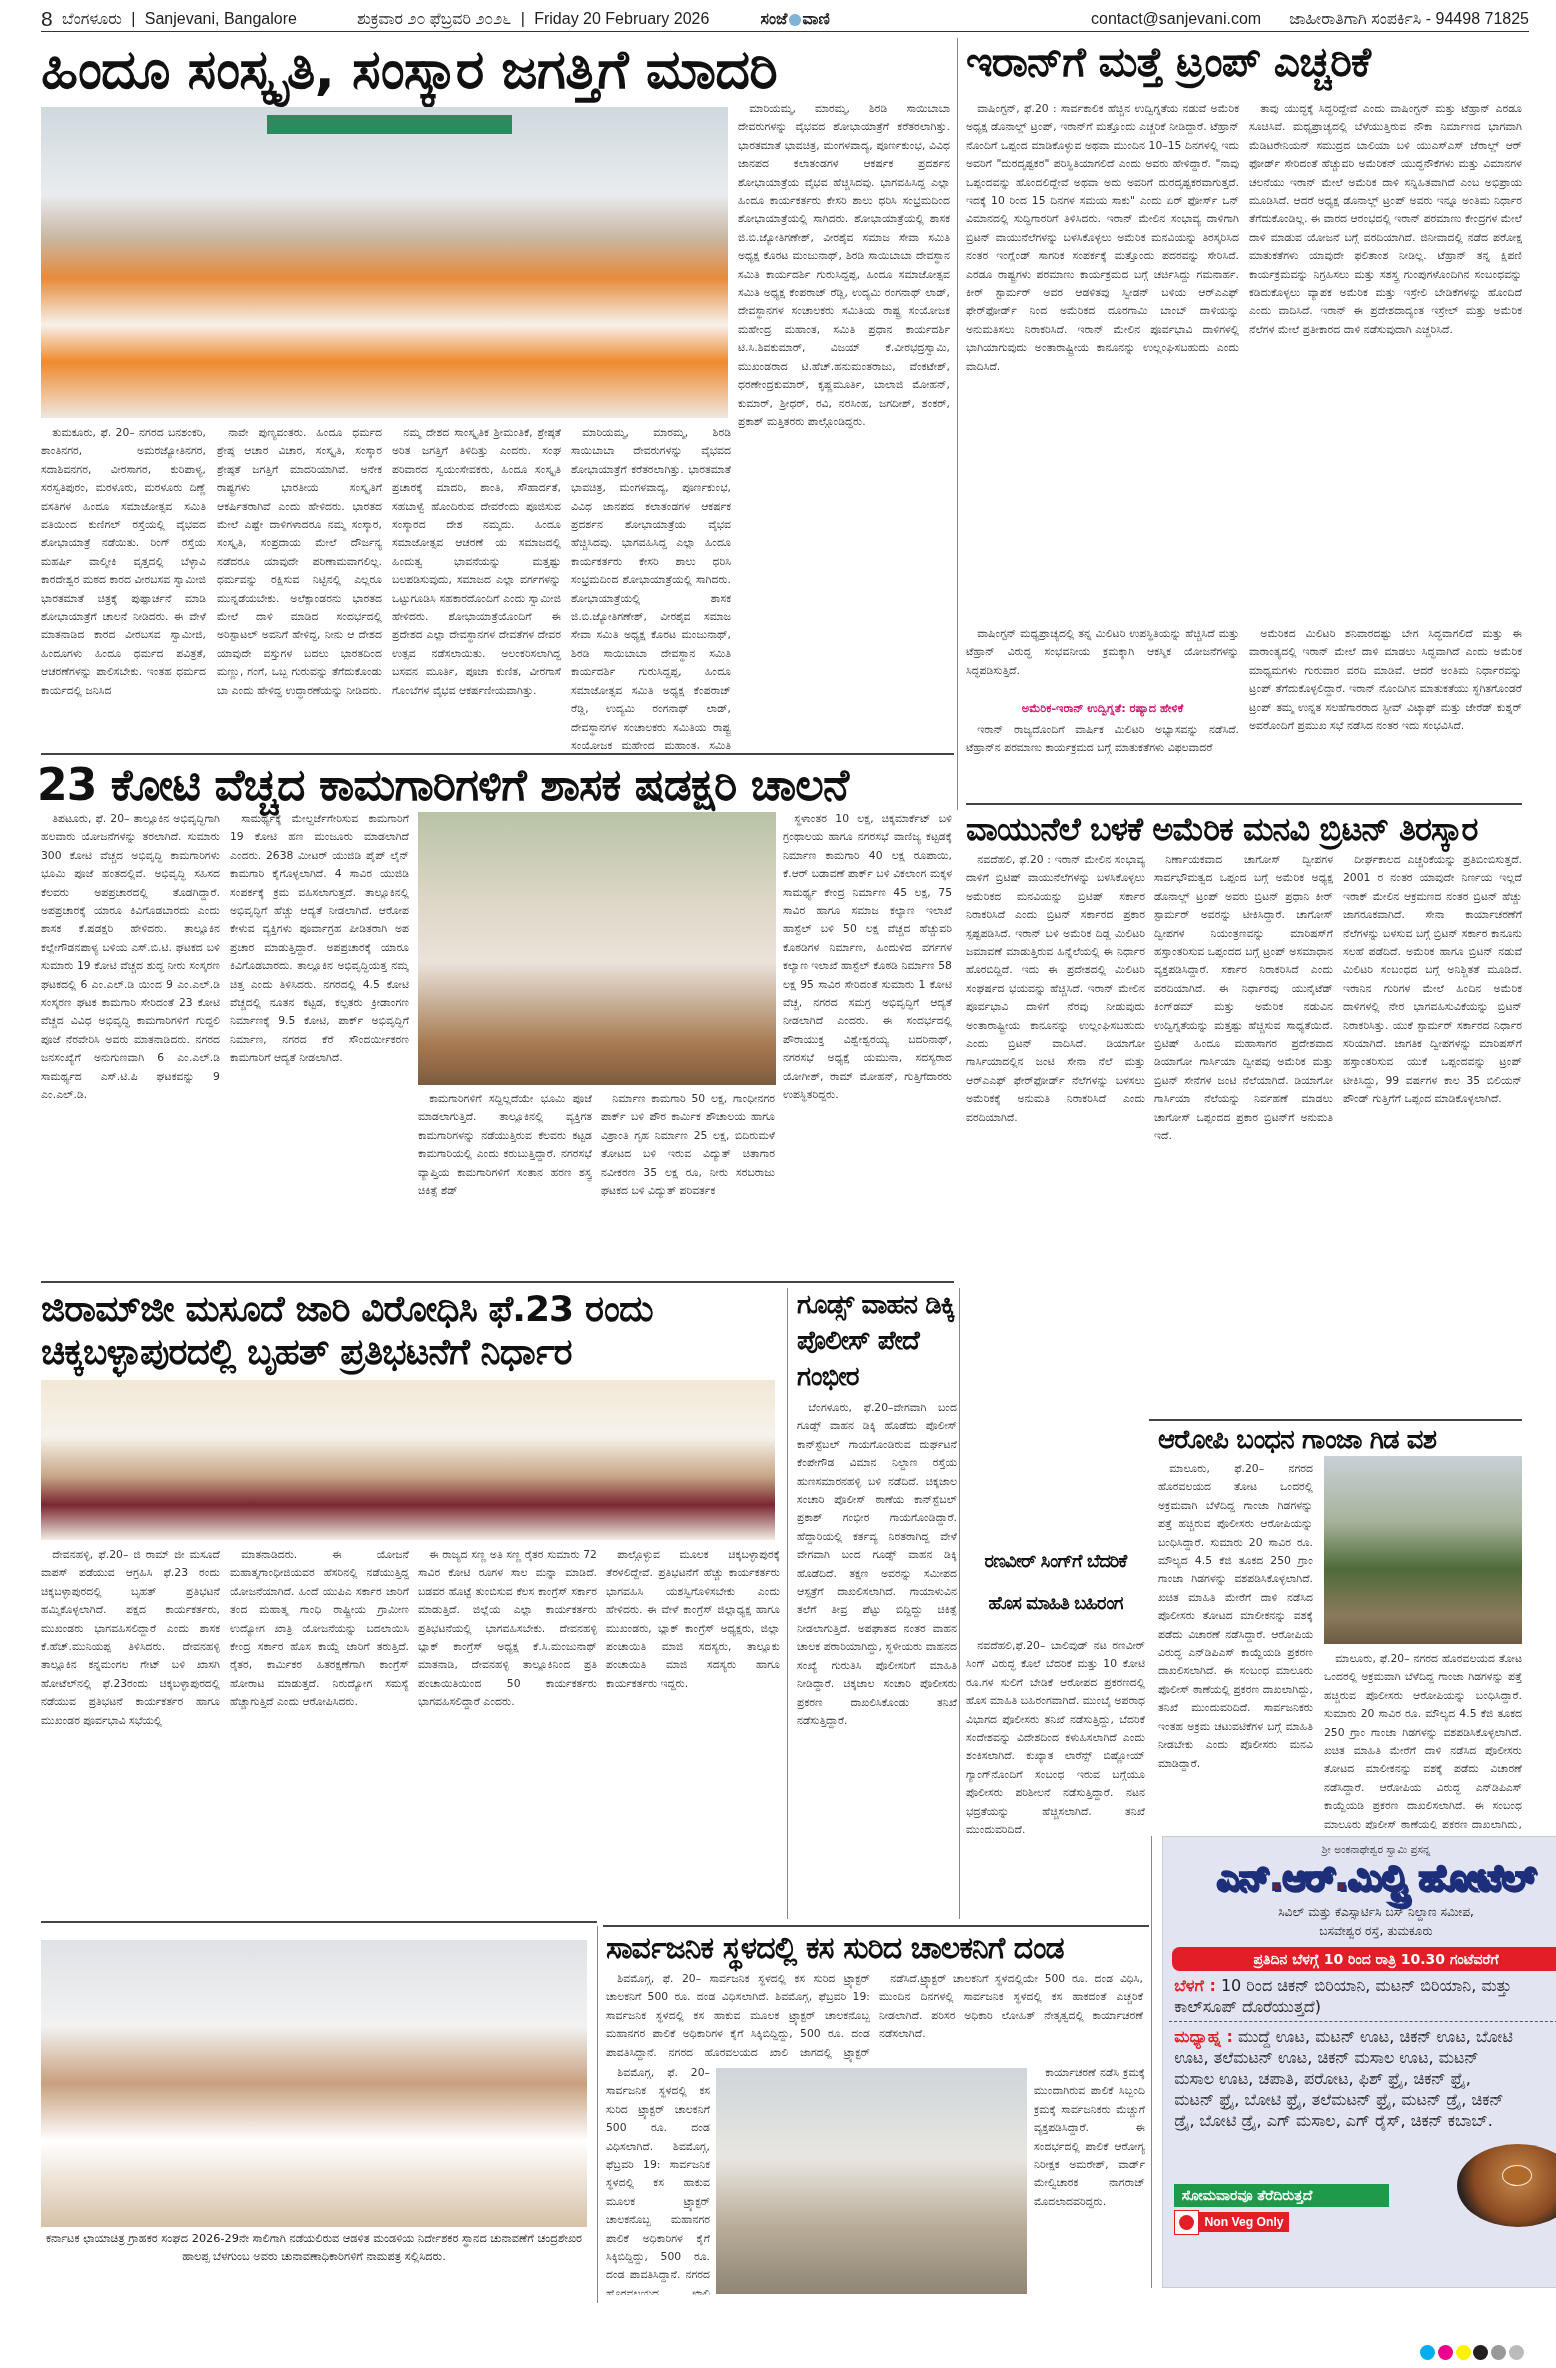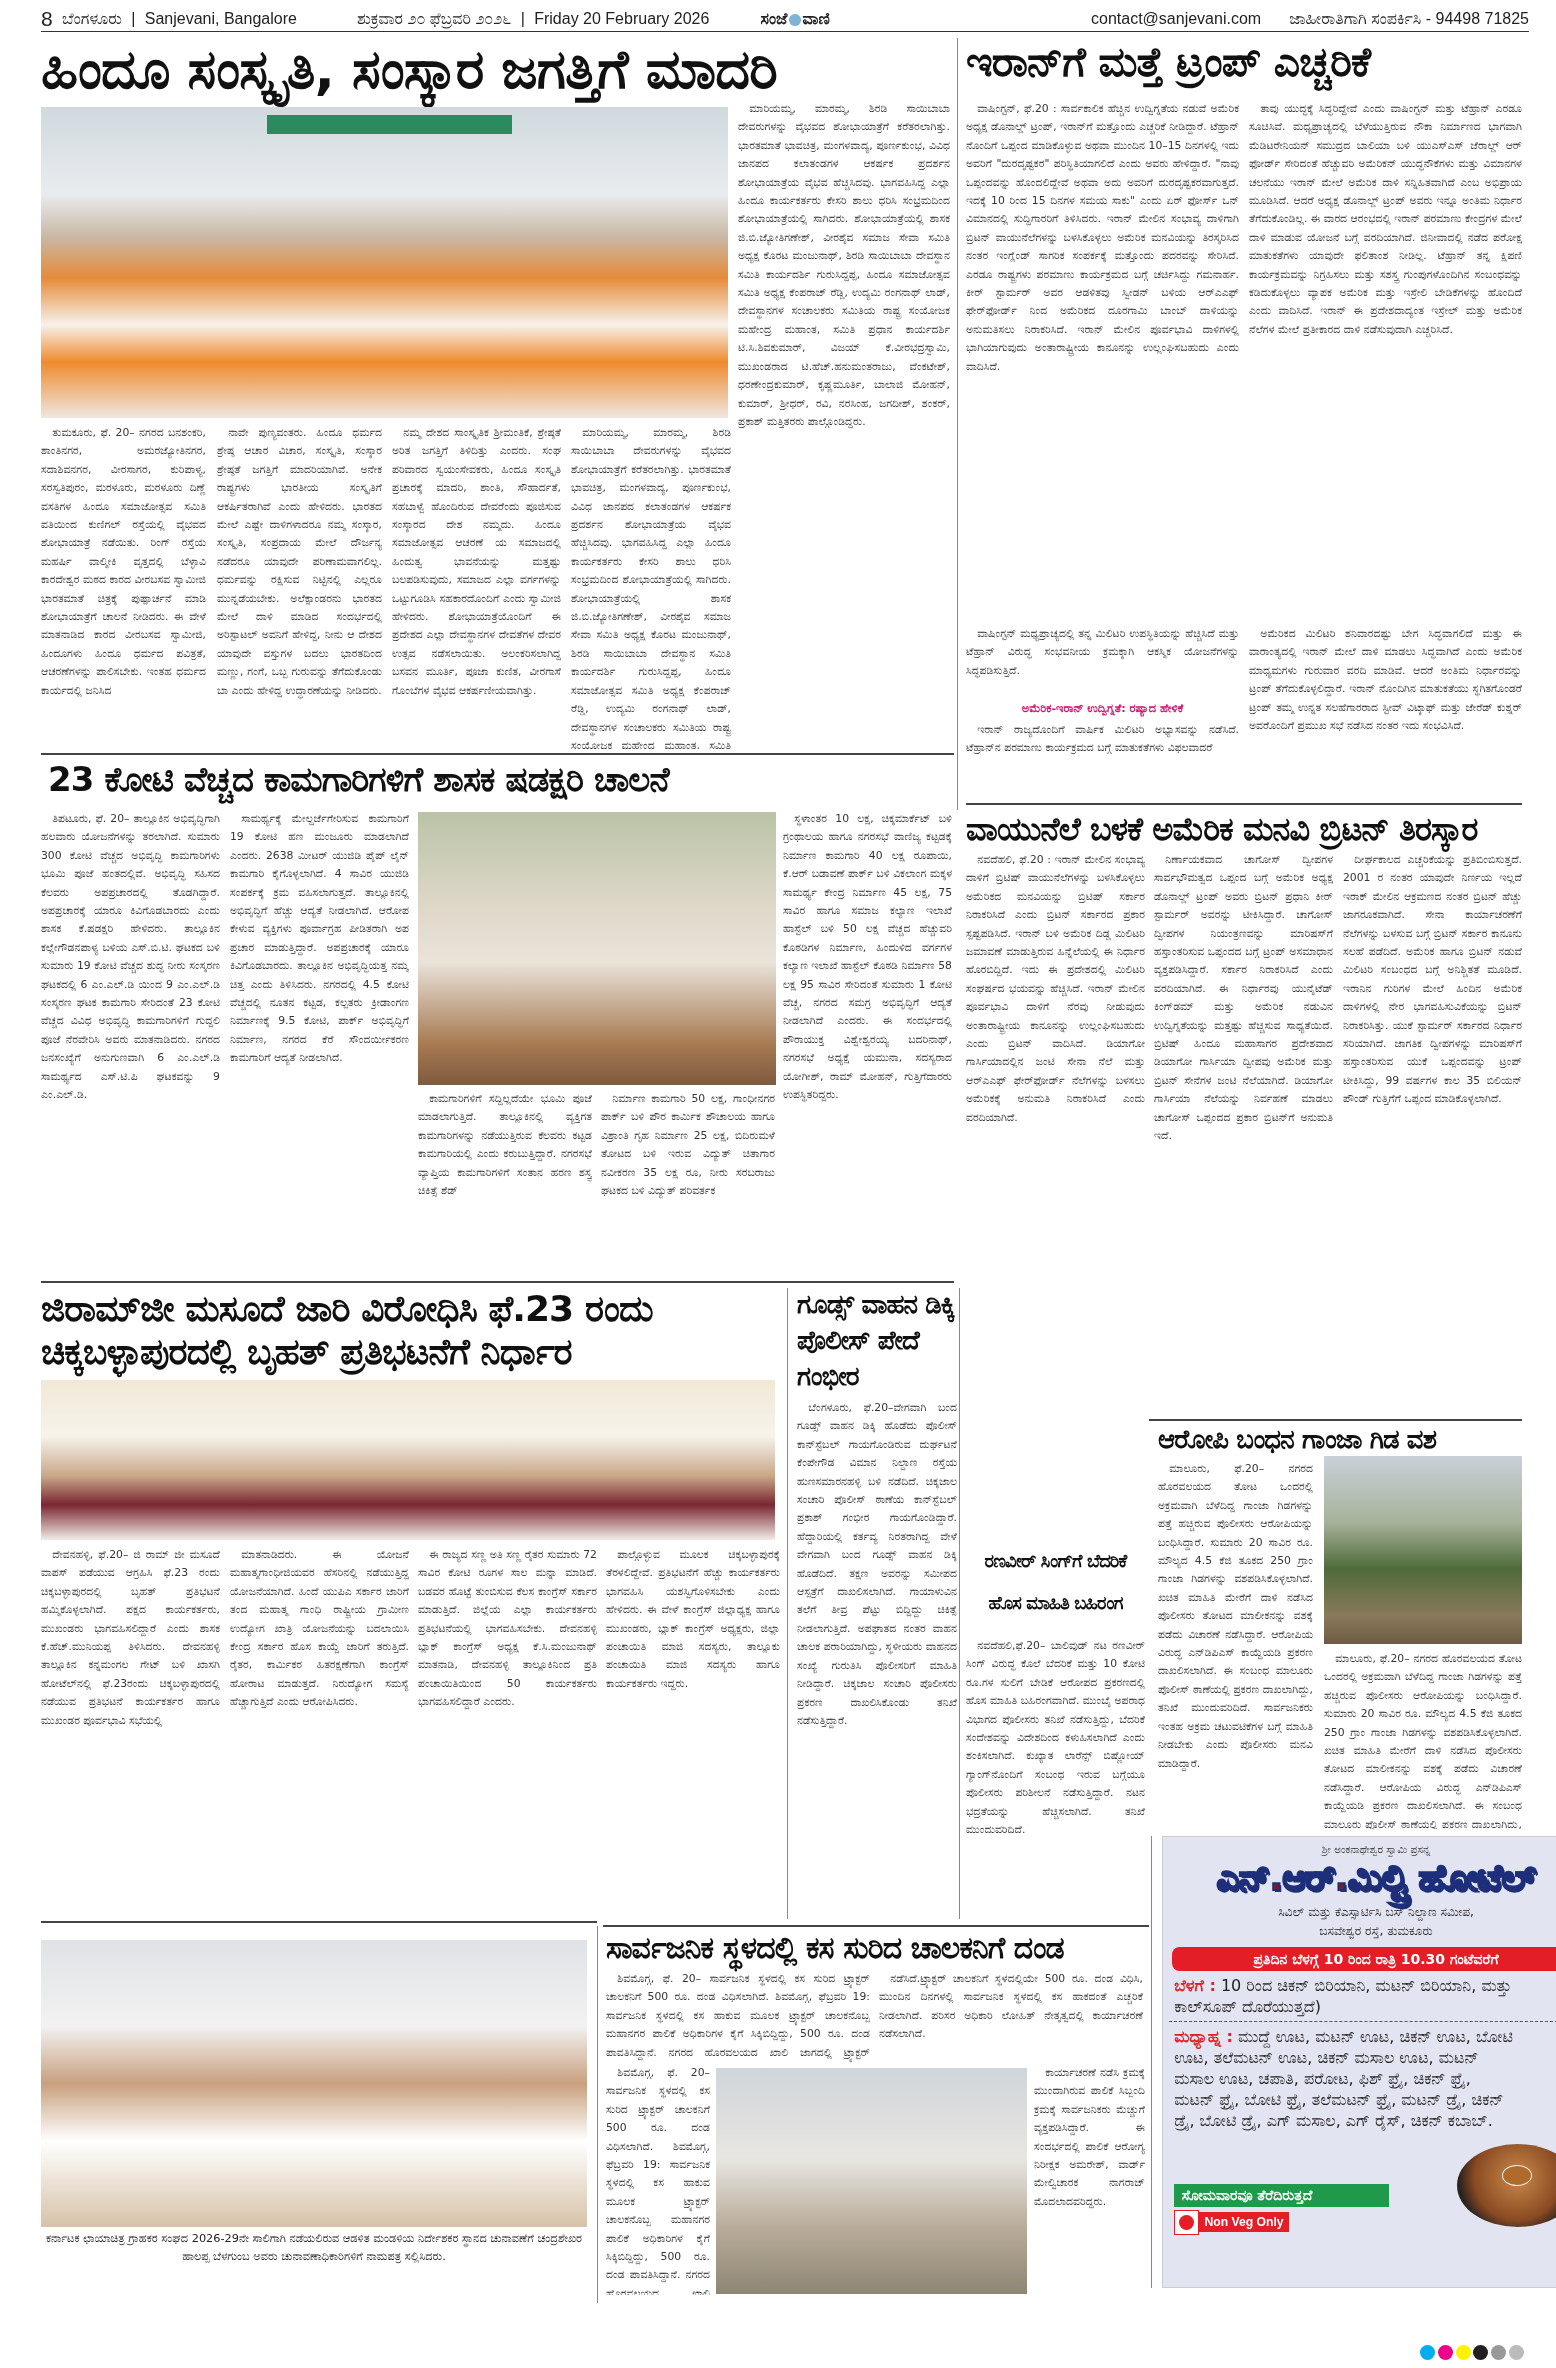--- a/index.html
+++ b/index.html
@@ -102,21 +102,21 @@
   </div>
 <div class="abs body-col" style="left:1249px;top:100px;width:273px;height:527px;">
     <p>ತಾವು ಯುದ್ಧಕ್ಕೆ ಸಿದ್ಧರಿದ್ದೇವೆ ಎಂದು ವಾಷಿಂಗ್ಟನ್ ಮತ್ತು ಟೆಹ್ರಾನ್ ಎರಡೂ ಸೂಚಿಸಿವೆ. ಮಧ್ಯಪ್ರಾಚ್ಯದಲ್ಲಿ ಬೆಳೆಯುತ್ತಿರುವ ನೌಕಾ ನಿರ್ಮಾಣದ ಭಾಗವಾಗಿ ಮೆಡಿಟರೇನಿಯನ್ ಸಮುದ್ರದ ಬಾಲಿಯಾ ಬಳಿ ಯುಎಸ್‌ಎಸ್ ಜೆರಾಲ್ಡ್ ಆರ್ ಫೋರ್ಡ್ ಸೇರಿದಂತೆ ಹೆಚ್ಚುವರಿ ಅಮೆರಿಕನ್ ಯುದ್ಧನೌಕೆಗಳು ಮತ್ತು ವಿಮಾನಗಳ ಚಲನೆಯು ಇರಾನ್ ಮೇಲೆ ಅಮೆರಿಕ ದಾಳಿ ಸನ್ನಿಹಿತವಾಗಿದೆ ಎಂಬ ಅಭಿಪ್ರಾಯ ಮೂಡಿಸಿದೆ. ಆದರೆ ಅಧ್ಯಕ್ಷ ಡೊನಾಲ್ಡ್ ಟ್ರಂಪ್ ಅವರು ಇನ್ನೂ ಅಂತಿಮ ನಿರ್ಧಾರ ತೆಗೆದುಕೊಂಡಿಲ್ಲ. ಈ ವಾರದ ಆರಂಭದಲ್ಲಿ ಇರಾನ್ ಪರಮಾಣು ಕೇಂದ್ರಗಳ ಮೇಲೆ ದಾಳಿ ಮಾಡುವ ಯೋಜನೆ ಬಗ್ಗೆ ವರದಿಯಾಗಿದೆ. ಜಿನೀವಾದಲ್ಲಿ ನಡೆದ ಪರೋಕ್ಷ ಮಾತುಕತೆಗಳು ಯಾವುದೇ ಫಲಿತಾಂಶ ನೀಡಿಲ್ಲ. ಟೆಹ್ರಾನ್ ತನ್ನ ಕ್ಷಿಪಣಿ ಕಾರ್ಯಕ್ರಮವನ್ನು ನಿಗ್ರಹಿಸಲು ಮತ್ತು ಸಶಸ್ತ್ರ ಗುಂಪುಗಳೊಂದಿಗಿನ ಸಂಬಂಧವನ್ನು ಕಡಿದುಕೊಳ್ಳಲು ವ್ಯಾಪಕ ಅಮೆರಿಕ ಮತ್ತು ಇಸ್ರೇಲಿ ಬೇಡಿಕೆಗಳನ್ನು ಹೊಂದಿದೆ ಎಂದು ವಾದಿಸಿದೆ. ಇರಾನ್ ಈ ಪ್ರದೇಶದಾದ್ಯಂತ ಇಸ್ರೇಲ್ ಮತ್ತು ಅಮೆರಿಕ ನೆಲೆಗಳ ಮೇಲೆ ಪ್ರತೀಕಾರದ ದಾಳಿ ನಡೆಸುವುದಾಗಿ ಎಚ್ಚರಿಸಿದೆ.</p>
   </div>
 <div class="abs body-col" style="left:1249px;top:625px;width:273px;height:171px;">
     <p>ಅಮೆರಿಕದ ಮಿಲಿಟರಿ ಶನಿವಾರದಷ್ಟು ಬೇಗ ಸಿದ್ಧವಾಗಲಿದೆ ಮತ್ತು ಈ ವಾರಾಂತ್ಯದಲ್ಲಿ ಇರಾನ್ ಮೇಲೆ ದಾಳಿ ಮಾಡಲು ಸಿದ್ಧವಾಗಿದೆ ಎಂದು ಅಮೆರಿಕ ಮಾಧ್ಯಮಗಳು ಗುರುವಾರ ವರದಿ ಮಾಡಿವೆ. ಆದರೆ ಅಂತಿಮ ನಿರ್ಧಾರವನ್ನು ಟ್ರಂಪ್ ತೆಗೆದುಕೊಳ್ಳಲಿದ್ದಾರೆ. ಇರಾನ್ ನೊಂದಿಗಿನ ಮಾತುಕತೆಯು ಸ್ಥಗಿತಗೊಂಡರೆ ಟ್ರಂಪ್ ತಮ್ಮ ಉನ್ನತ ಸಲಹೆಗಾರರಾದ ಸ್ಟೀವ್ ವಿಟ್ಕಾಫ್ ಮತ್ತು ಜೇರೆಡ್ ಕುಶ್ನರ್ ಅವರೊಂದಿಗೆ ಪ್ರಮುಖ ಸಭೆ ನಡೆಸಿದ ನಂತರ ಇದು ಸಂಭವಿಸಿದೆ.</p>
   </div>
 
 <div class="abs rule-h" style="left:41px;top:753px;width:913px;"></div>
 
-<div class="abs headline" style="left:48px;top:759px;font-size:34px;">23 ಕೋಟಿ ವೆಚ್ಚದ ಕಾಮಗಾರಿಗಳಿಗೆ ಶಾಸಕ ಷಡಕ್ಷರಿ ಚಾಲನೆ</div>
+<div class="abs headline" style="left:37px;top:759px;font-size:44px;">23 ಕೋಟಿ ವೆಚ್ಚದ ಕಾಮಗಾರಿಗಳಿಗೆ ಶಾಸಕ ಷಡಕ್ಷರಿ ಚಾಲನೆ</div>
 <div class="abs body-col" style="left:41px;top:810px;width:179px;height:461px;">
     <p>ತಿಪಟೂರು, ಫೆ. 20– ತಾಲ್ಲೂಕಿನ ಅಭಿವೃದ್ಧಿಗಾಗಿ ಹಲವಾರು ಯೋಜನೆಗಳನ್ನು ತರಲಾಗಿದೆ. ಸುಮಾರು 300 ಕೋಟಿ ವೆಚ್ಚದ ಅಭಿವೃದ್ಧಿ ಕಾಮಗಾರಿಗಳು ಭೂಮಿ ಪೂಜೆ ಹಂತದಲ್ಲಿವೆ. ಅಭಿವೃದ್ಧಿ ಸಹಿಸದ ಕೆಲವರು ಅಪಪ್ರಚಾರದಲ್ಲಿ ತೊಡಗಿದ್ದಾರೆ. ಅಪಪ್ರಚಾರಕ್ಕೆ ಯಾರೂ ಕಿವಿಗೊಡಬಾರದು ಎಂದು ಶಾಸಕ ಕೆ.ಷಡಕ್ಷರಿ ಹೇಳಿದರು. ತಾಲ್ಲೂಕಿನ ಕಲ್ಲೇಗೌಡನಪಾಳ್ಯ ಬಳಿಯ ಎಸ್.ಬಿ.ಟಿ. ಘಟಕದ ಬಳಿ ಸುಮಾರು 19 ಕೋಟಿ ವೆಚ್ಚದ ಶುದ್ಧ ನೀರು ಸಂಸ್ಕರಣ ಘಟಕದಲ್ಲಿ 6 ಎಂ.ಎಲ್.ಡಿ ಯಿಂದ 9 ಎಂ.ಎಲ್.ಡಿ ಸಂಸ್ಕರಣ ಘಟಕ ಕಾಮಗಾರಿ ಸೇರಿದಂತೆ 23 ಕೋಟಿ ವೆಚ್ಚದ ವಿವಿಧ ಅಭಿವೃದ್ಧಿ ಕಾಮಗಾರಿಗಳಿಗೆ ಗುದ್ದಲಿ ಪೂಜೆ ನೆರವೇರಿಸಿ ಅವರು ಮಾತನಾಡಿದರು. ನಗರದ ಜನಸಂಖ್ಯೆಗೆ ಅನುಗುಣವಾಗಿ 6 ಎಂ.ಎಲ್.ಡಿ ಸಾಮರ್ಥ್ಯದ ಎಸ್.ಟಿ.ಪಿ ಘಟಕವನ್ನು 9 ಎಂ.ಎಲ್.ಡಿ.</p>
   </div>
 <div class="abs body-col" style="left:230px;top:810px;width:179px;height:461px;">
     <p>ಸಾಮರ್ಥ್ಯಕ್ಕೆ ಮೇಲ್ದರ್ಜೆಗೇರಿಸುವ ಕಾಮಗಾರಿಗೆ 19 ಕೋಟಿ ಹಣ ಮಂಜೂರು ಮಾಡಲಾಗಿದೆ ಎಂದರು. 2638 ಮೀಟರ್ ಯುಜಿಡಿ ಪೈಪ್ ಲೈನ್ ಕಾಮಗಾರಿ ಕೈಗೊಳ್ಳಲಾಗಿದೆ. 4 ಸಾವಿರ ಯುಜಿಡಿ ಸಂಪರ್ಕಕ್ಕೆ ಕ್ರಮ ವಹಿಸಲಾಗುತ್ತದೆ. ತಾಲ್ಲೂಕಿನಲ್ಲಿ ಅಭಿವೃದ್ಧಿಗೆ ಹೆಚ್ಚು ಆದ್ಯತೆ ನೀಡಲಾಗಿದೆ. ಆರೋಪ ಕೇಳುವ ವ್ಯಕ್ತಿಗಳು ಪೂರ್ವಾಗ್ರಹ ಪೀಡಿತರಾಗಿ ಅಪ ಪ್ರಚಾರ ಮಾಡುತ್ತಿದ್ದಾರೆ. ಅಪಪ್ರಚಾರಕ್ಕೆ ಯಾರೂ ಕಿವಿಗೊಡಬಾರದು. ತಾಲ್ಲೂಕಿನ ಅಭಿವೃದ್ಧಿಯತ್ತ ನಮ್ಮ ಚಿತ್ತ ಎಂದು ತಿಳಿಸಿದರು. ನಗರದಲ್ಲಿ 4.5 ಕೋಟಿ ವೆಚ್ಚದಲ್ಲಿ ನೂತನ ಕಟ್ಟಡ, ಕಲ್ಪತರು ಕ್ರೀಡಾಂಗಣ ನಿರ್ಮಾಣಕ್ಕೆ 9.5 ಕೋಟಿ, ಪಾರ್ಕ್ ಅಭಿವೃದ್ಧಿಗೆ ನಿರ್ಮಾಣ, ನಗರದ ಕೆರೆ ಸೌಂದರ್ಯೀಕರಣ ಕಾಮಗಾರಿಗೆ ಆದ್ಯತೆ ನೀಡಲಾಗಿದೆ.</p>
   </div>
 <div class="abs photo photo-tree" style="left:418px;top:812px;width:358px;height:273px;"></div>
 <div class="abs body-col" style="left:418px;top:1090px;width:174px;height:181px;">
     <p>ಕಾಮಗಾರಿಗಳಿಗೆ ಸದ್ದಿಲ್ಲದೆಯೇ ಭೂಮಿ ಪೂಜೆ ಮಾಡಲಾಗುತ್ತಿದೆ. ತಾಲ್ಲೂಕಿನಲ್ಲಿ ವ್ಯಕ್ತಿಗತ ಕಾಮಗಾರಿಗಳನ್ನು ನಡೆಯುತ್ತಿರುವ ಕೆಲವರು ಕಟ್ಟಡ ಕಾಮಗಾರಿಯಲ್ಲಿ ಎಂದು ಕರುಬುತ್ತಿದ್ದಾರೆ. ನಗರಸಭೆ ವ್ಯಾಪ್ತಿಯ ಕಾಮಗಾರಿಗಳಿಗೆ ಸಂತಾನ ಹರಣ ಶಸ್ತ್ರ ಚಿಕಿತ್ಸೆ ಶೆಡ್</p>
   </div>

